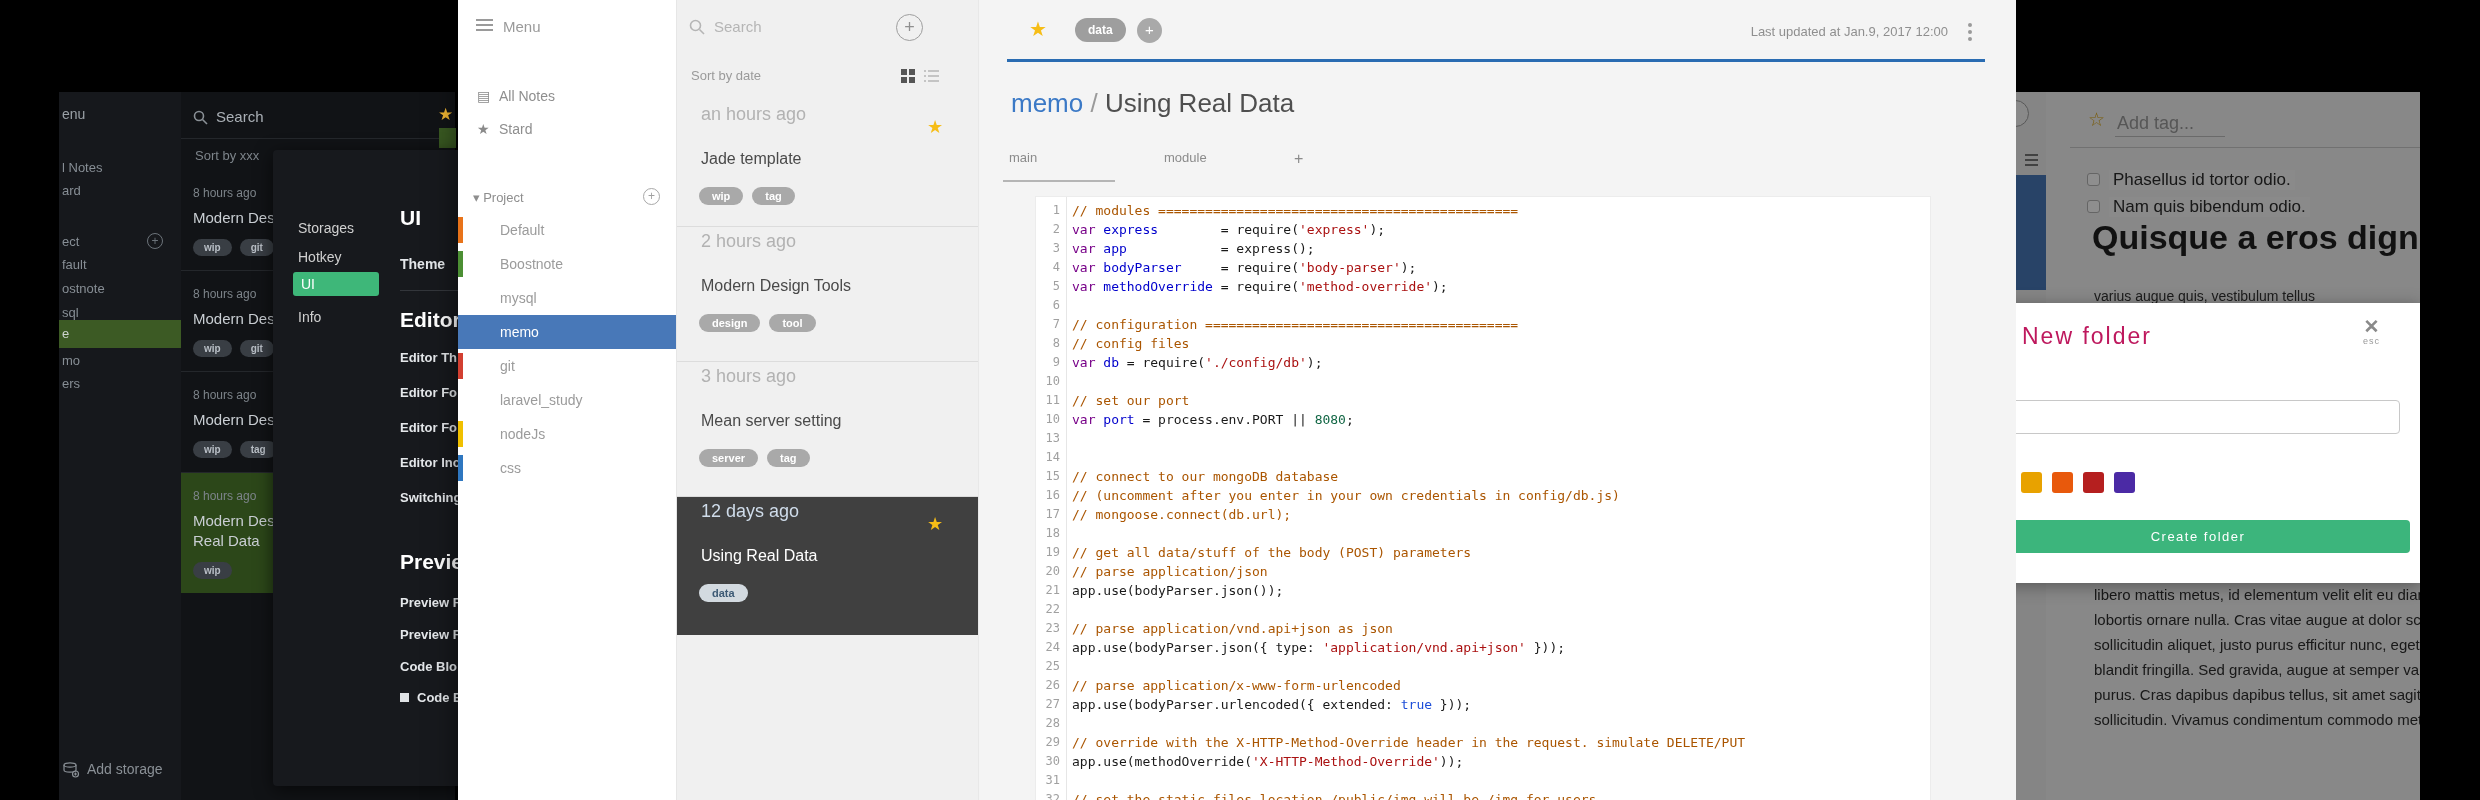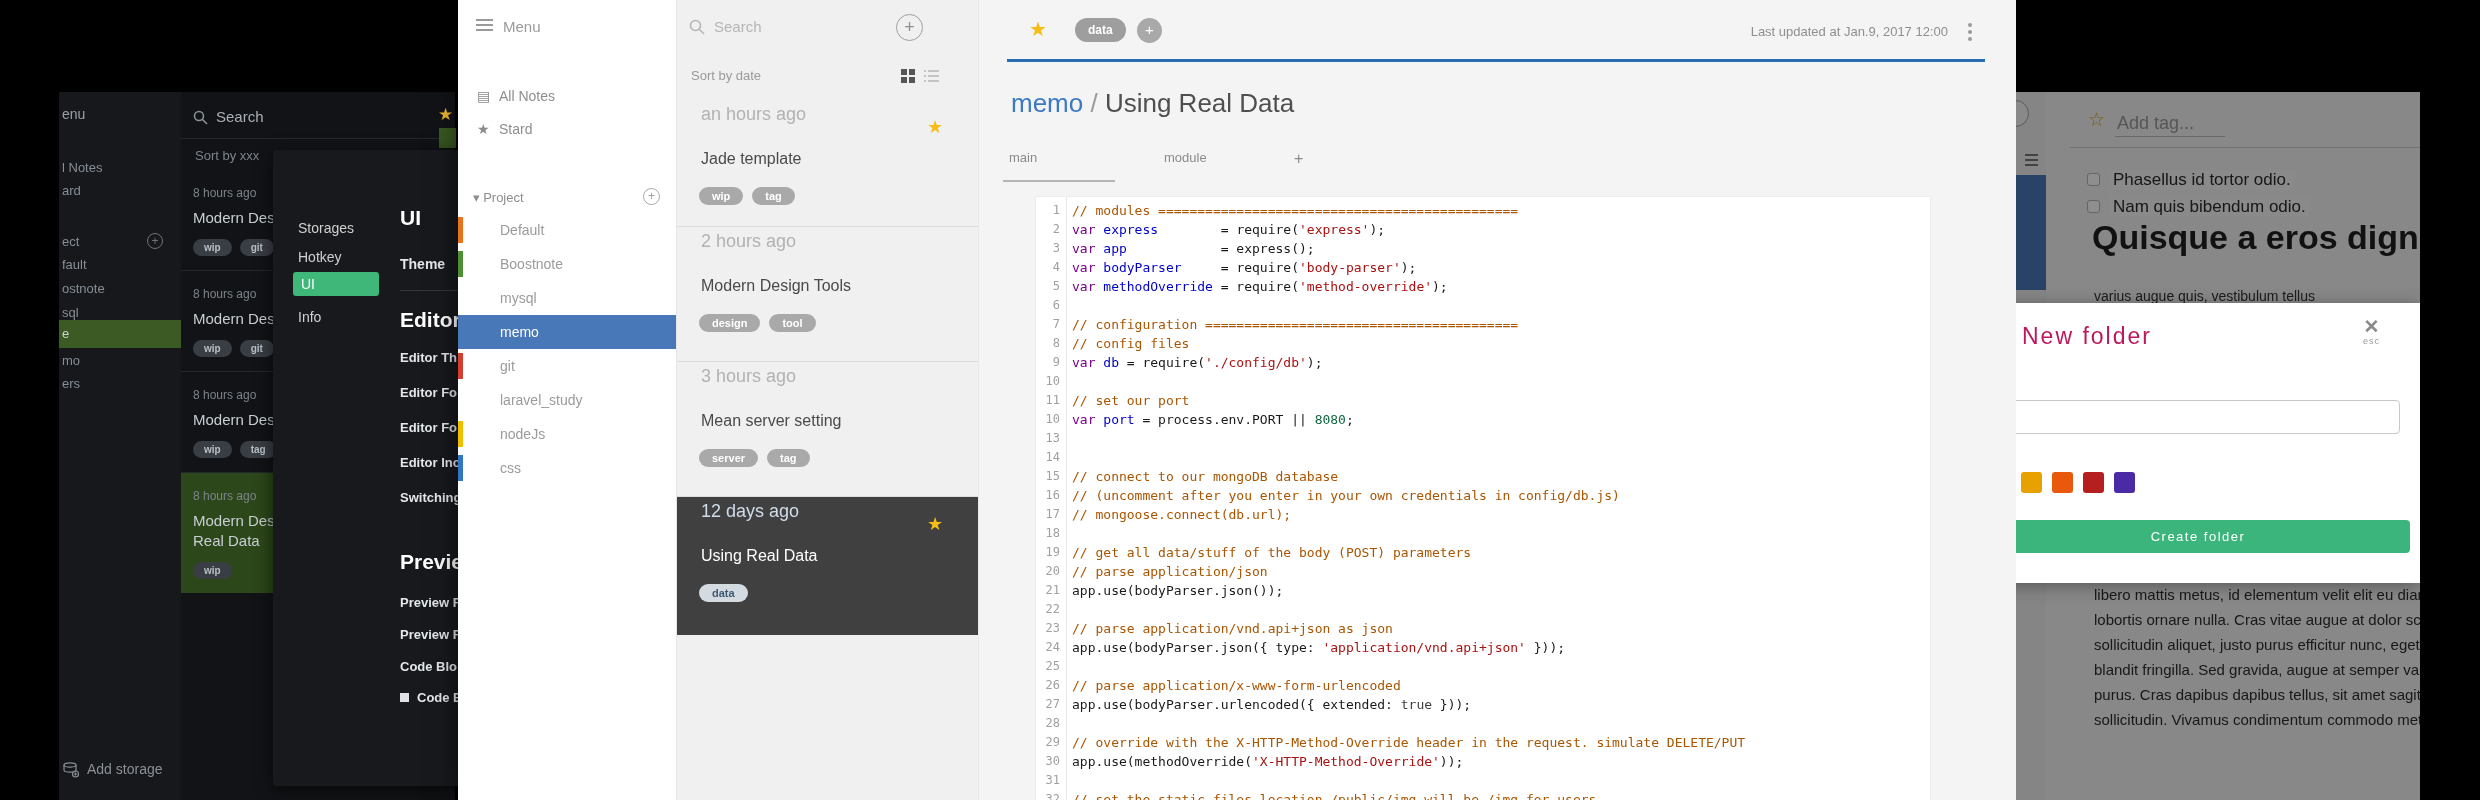--- a/index.html
+++ b/index.html
@@ -96,21 +96,21 @@
   .tab.t1 { left:155px; }
   #tab-underline { position:absolute; left:24px; top:180px; width:112px; height:2px; background:#b5b5b5; }
   #tab-add { position:absolute; left:315px; top:150px; color:#8b8b8b; font-size:16px; }
   #codebox { position:absolute; left:56px; top:196px; width:896px; height:612px; background:#fff; border:1px solid #ececec; overflow:hidden; }
   #gutter { position:absolute; left:0; top:4px; width:30px; text-align:right; }
   #gutter .ln { color:#a0a0a0; font-family:"DejaVu Sans Mono", monospace; font-size:12px; line-height:19px; padding-right:6px; }
   #gutter-sep { position:absolute; left:30px; top:0; width:1px; height:100%; background:#e6e6e6; }
   #codelines { position:absolute; left:36px; top:4px; right:0; }
   .cl { font-family:"DejaVu Sans Mono", monospace; font-size:13px; line-height:19px; white-space:pre; height:19px; }
   .t-c { color:#aa5500; } .t-k { color:#770088; } .t-d { color:#0000cc; }
-  .t-s { color:#aa1111; } .t-n { color:#116644; } .t-a { color:#404040; } .t-p { color:#1a1a1a; }
+  .t-s { color:#aa1111; } .t-n { color:#116644; } .t-a { color:#1d4ed8; } .t-p { color:#1a1a1a; }
 
   
   #right-win { position:absolute; left:2016px; top:92px; width:404px; height:708px; background:#f2f2f2; z-index:4; overflow:hidden; }
   #r-notecol { position:absolute; left:0; top:0; width:30px; height:100%; background:#eeeeee; }
   #r-addnote { position:absolute; left:-14px; top:8px; width:27px; height:27px; border:1px solid #9e9e9e; border-radius:50%; background:#f4f4f4; }
   #r-viewlist { position:absolute; left:9px; top:60px; }
   #r-bluestrip { position:absolute; left:0; top:83px; width:30px; height:115px; background:#4878b8; }
   #r-star { position:absolute; left:72px; top:16px; color:#d9a516; font-size:19px; }
   #r-addtag { position:absolute; left:101px; top:21px; color:#9a9a9a; font-size:18px; }
   #r-tagline { position:absolute; left:99px; top:44px; width:110px; height:1px; background:#bdbdbd; }

